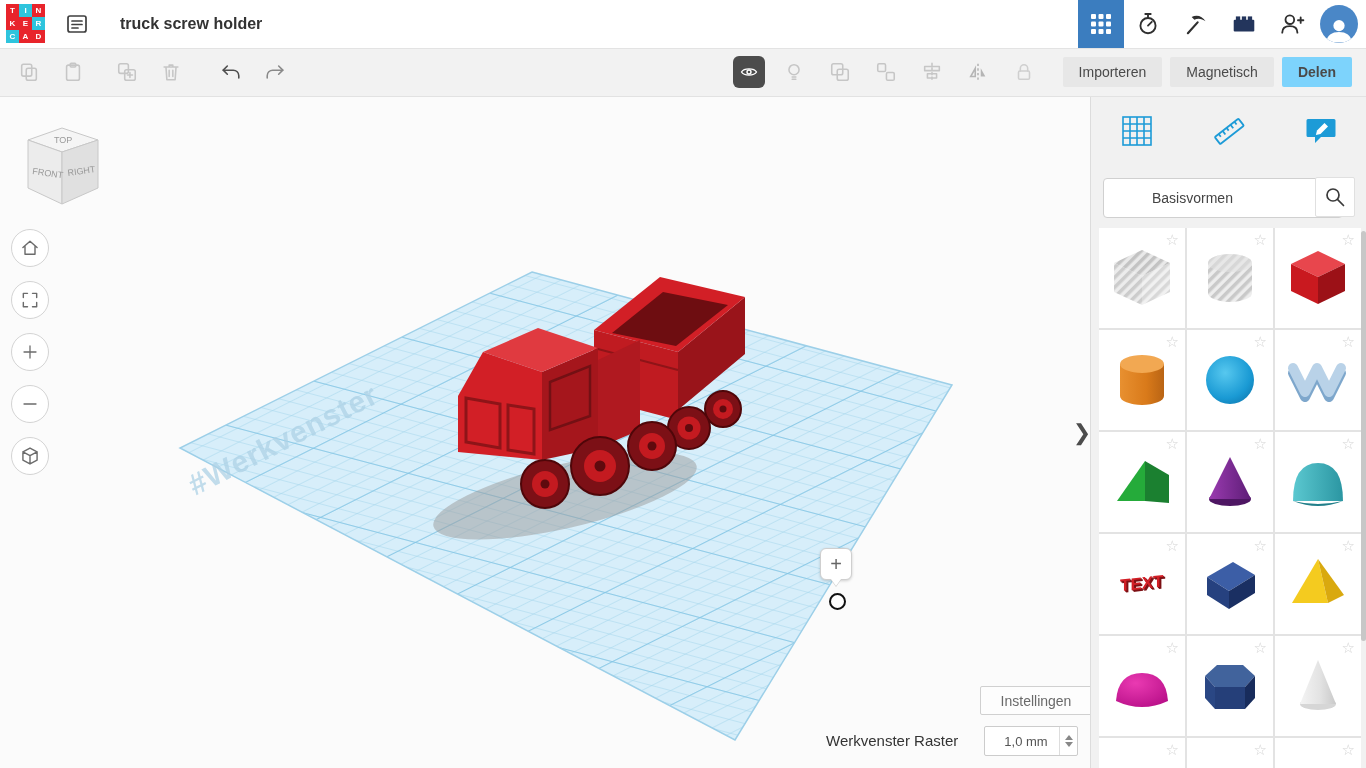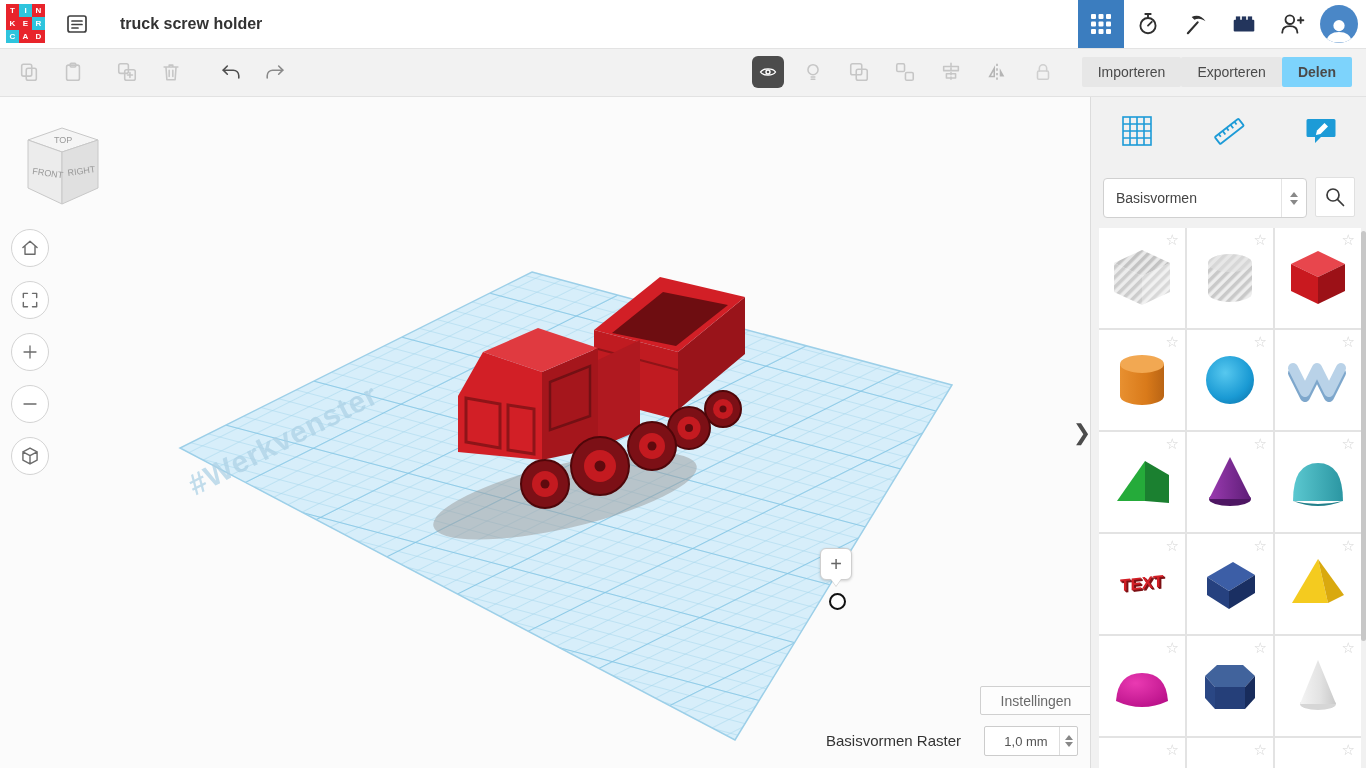--- a/index.html
+++ b/index.html
@@ -28,21 +28,21 @@
   .toolbar{position:absolute;left:0;top:48px;width:1366px;height:48px;background:#f2f2f2;
     border-bottom:1px solid #e2e2e2;display:flex;align-items:center;z-index:25;}
   .tbtn{width:34px;height:34px;background:none;border:none;display:flex;align-items:center;
     justify-content:center;cursor:pointer;}
   .dis{color:#c6c6c6;}
   .ena{color:#4f4f4f;}
   .tgroup{display:flex;gap:10px;margin-left:12px;}
   .tspacer{flex:1;}
   .badge-dark{width:32px;height:32px;background:#4c4c4c;border-radius:6px;color:#fff;}
   .right-icons{display:flex;gap:12px;align-items:center;margin-right:22px;color:#b5b5b5;}
-  .tb-buttons{display:flex;gap:0;margin-right:14px;}
+  .tb-buttons{display:flex;gap:8px;margin-right:14px;}
   .tb-btn{height:30px;padding:0 16px;border:none;border-radius:2px;background:#e7e7e7;
     color:#4a4a4a;font-size:14px;font-family:inherit;cursor:pointer;}
   .tb-btn.light{background:#7dd3fc;font-weight:bold;}
   
   .canvas{position:absolute;left:0;top:96px;width:1090px;height:672px;background:#fbfbfb;overflow:hidden;}
   .scene{position:absolute;left:0;top:0;}
   .vbtn{position:absolute;left:11px;width:38px;height:38px;border-radius:50%;background:#fff;
     border:1px solid #d4d4d4;color:#6b6b6b;display:flex;align-items:center;justify-content:center;
     cursor:pointer;font-size:22px;line-height:1;padding:0;}
   .viewcube{position:absolute;left:10px;top:22px;cursor:pointer;}
@@ -67,21 +67,21 @@
     border-top:5px solid #888;}
   .collapse-handle{position:absolute;left:1072px;top:410px;width:20px;height:46px;background:none;border:none;
     color:#4c4c4c;font-size:22px;display:flex;align-items:center;justify-content:center;cursor:pointer;z-index:20;}
   
   .panel{position:absolute;left:1090px;top:96px;width:276px;height:672px;background:#f1f1f1;
     border-left:1px solid #dcdcdc;overflow:hidden;}
   .panel-tabs{position:absolute;left:0;top:0;width:276px;height:70px;display:flex;}
   .ptab{flex:1;background:none;border:none;display:flex;align-items:center;justify-content:center;
     color:var(--panel-icon-blue);cursor:pointer;}
   .cat-select{position:absolute;left:12px;top:82px;width:202px;height:38px;background:#fff;
-    border:1px solid #d0d0d0;border-radius:4px;display:flex;align-items:center;cursor:pointer;}
+    border:1px solid #d0d0d0;border-radius:4px;display:flex;align-items:center;cursor:pointer;padding-left:36px;}
   .cat-select .val{flex:1;padding-left:12px;font-size:14px;color:#444;}
   .cat-arrows{width:24px;height:100%;display:flex;flex-direction:column;align-items:center;
     justify-content:center;gap:3px;border-left:1px solid #e4e4e4;}
   .search-btn{position:absolute;left:224px;top:81px;width:40px;height:40px;background:#fff;
     border:1px solid #e0e0e0;border-radius:2px;color:#3a3a3a;display:flex;align-items:center;
     justify-content:center;cursor:pointer;}
   .shapes-wrap{position:absolute;left:8px;top:132px;width:262px;bottom:0;overflow:hidden;}
   .shape-grid{display:grid;grid-template-columns:repeat(3,86px);grid-auto-rows:100px;gap:2px;background:#e3e3e3;}
   .shape-card{background:#fff;position:relative;display:flex;align-items:center;justify-content:center;cursor:pointer;}
   .shape-card .star{position:absolute;top:3px;right:6px;font-size:15px;color:#d4d4d4;cursor:pointer;}
@@ -251,21 +251,21 @@
     </button>
     <button class="tbtn" style="color:#cfcfcf;">
       <svg class="oicon" width="24" height="24" viewBox="0 0 24 24">
         <rect x="6" y="11" width="12" height="9" rx="1.5"></rect>
           <path d="M8 11 V8 a4 4 0 0 1 8 0 v3"></path>
       </svg>
     </button>
   </div>
   <div class="tb-buttons">
     <button class="tb-btn">Importeren</button>
-    <button class="tb-btn">Exporteren</button>
+    <button class="tb-btn">Magnetisch</button>
     <button class="tb-btn light">Delen</button>
   </div>
 </div>
 
 <div class="canvas">
   <svg class="scene" width="1090" height="672" viewBox="0 0 1090 672">
     <defs>
       <pattern id="gA" width="120" height="13" patternUnits="userSpaceOnUse" patternTransform="rotate(14.8)">
         <line x1="0" y1="0" x2="120" y2="0" stroke="#a4d6ec" stroke-width="1"></line>
       </pattern>
@@ -371,21 +371,21 @@
   <button class="vbtn" style="top:341px;">
     <svg class="oicon" width="20" height="20" viewBox="0 0 24 24">
       <path d="M12 2.5 L20.5 7 V17 L12 21.5 L3.5 17 V7 Z M3.5 7 L12 11.5 L20.5 7 M12 11.5 V21.5"></path>
     </svg>
   </button>
 
   <div class="tooltip-plus">+</div>
   <div class="point-marker"></div>
 
   <button class="settings-btn">Instellingen</button>
-  <span class="snap-label">Basisvormen Raster</span>
+  <span class="snap-label">Werkvenster Raster</span>
   <div class="snap-select">
     <span class="val">1,0 mm</span>
     <span class="snap-arrows">
       <span class="tri-up"></span>
       <span class="tri-down"></span>
     </span>
   </div>
 </div>
 
 <button class="collapse-handle">❯</button>

